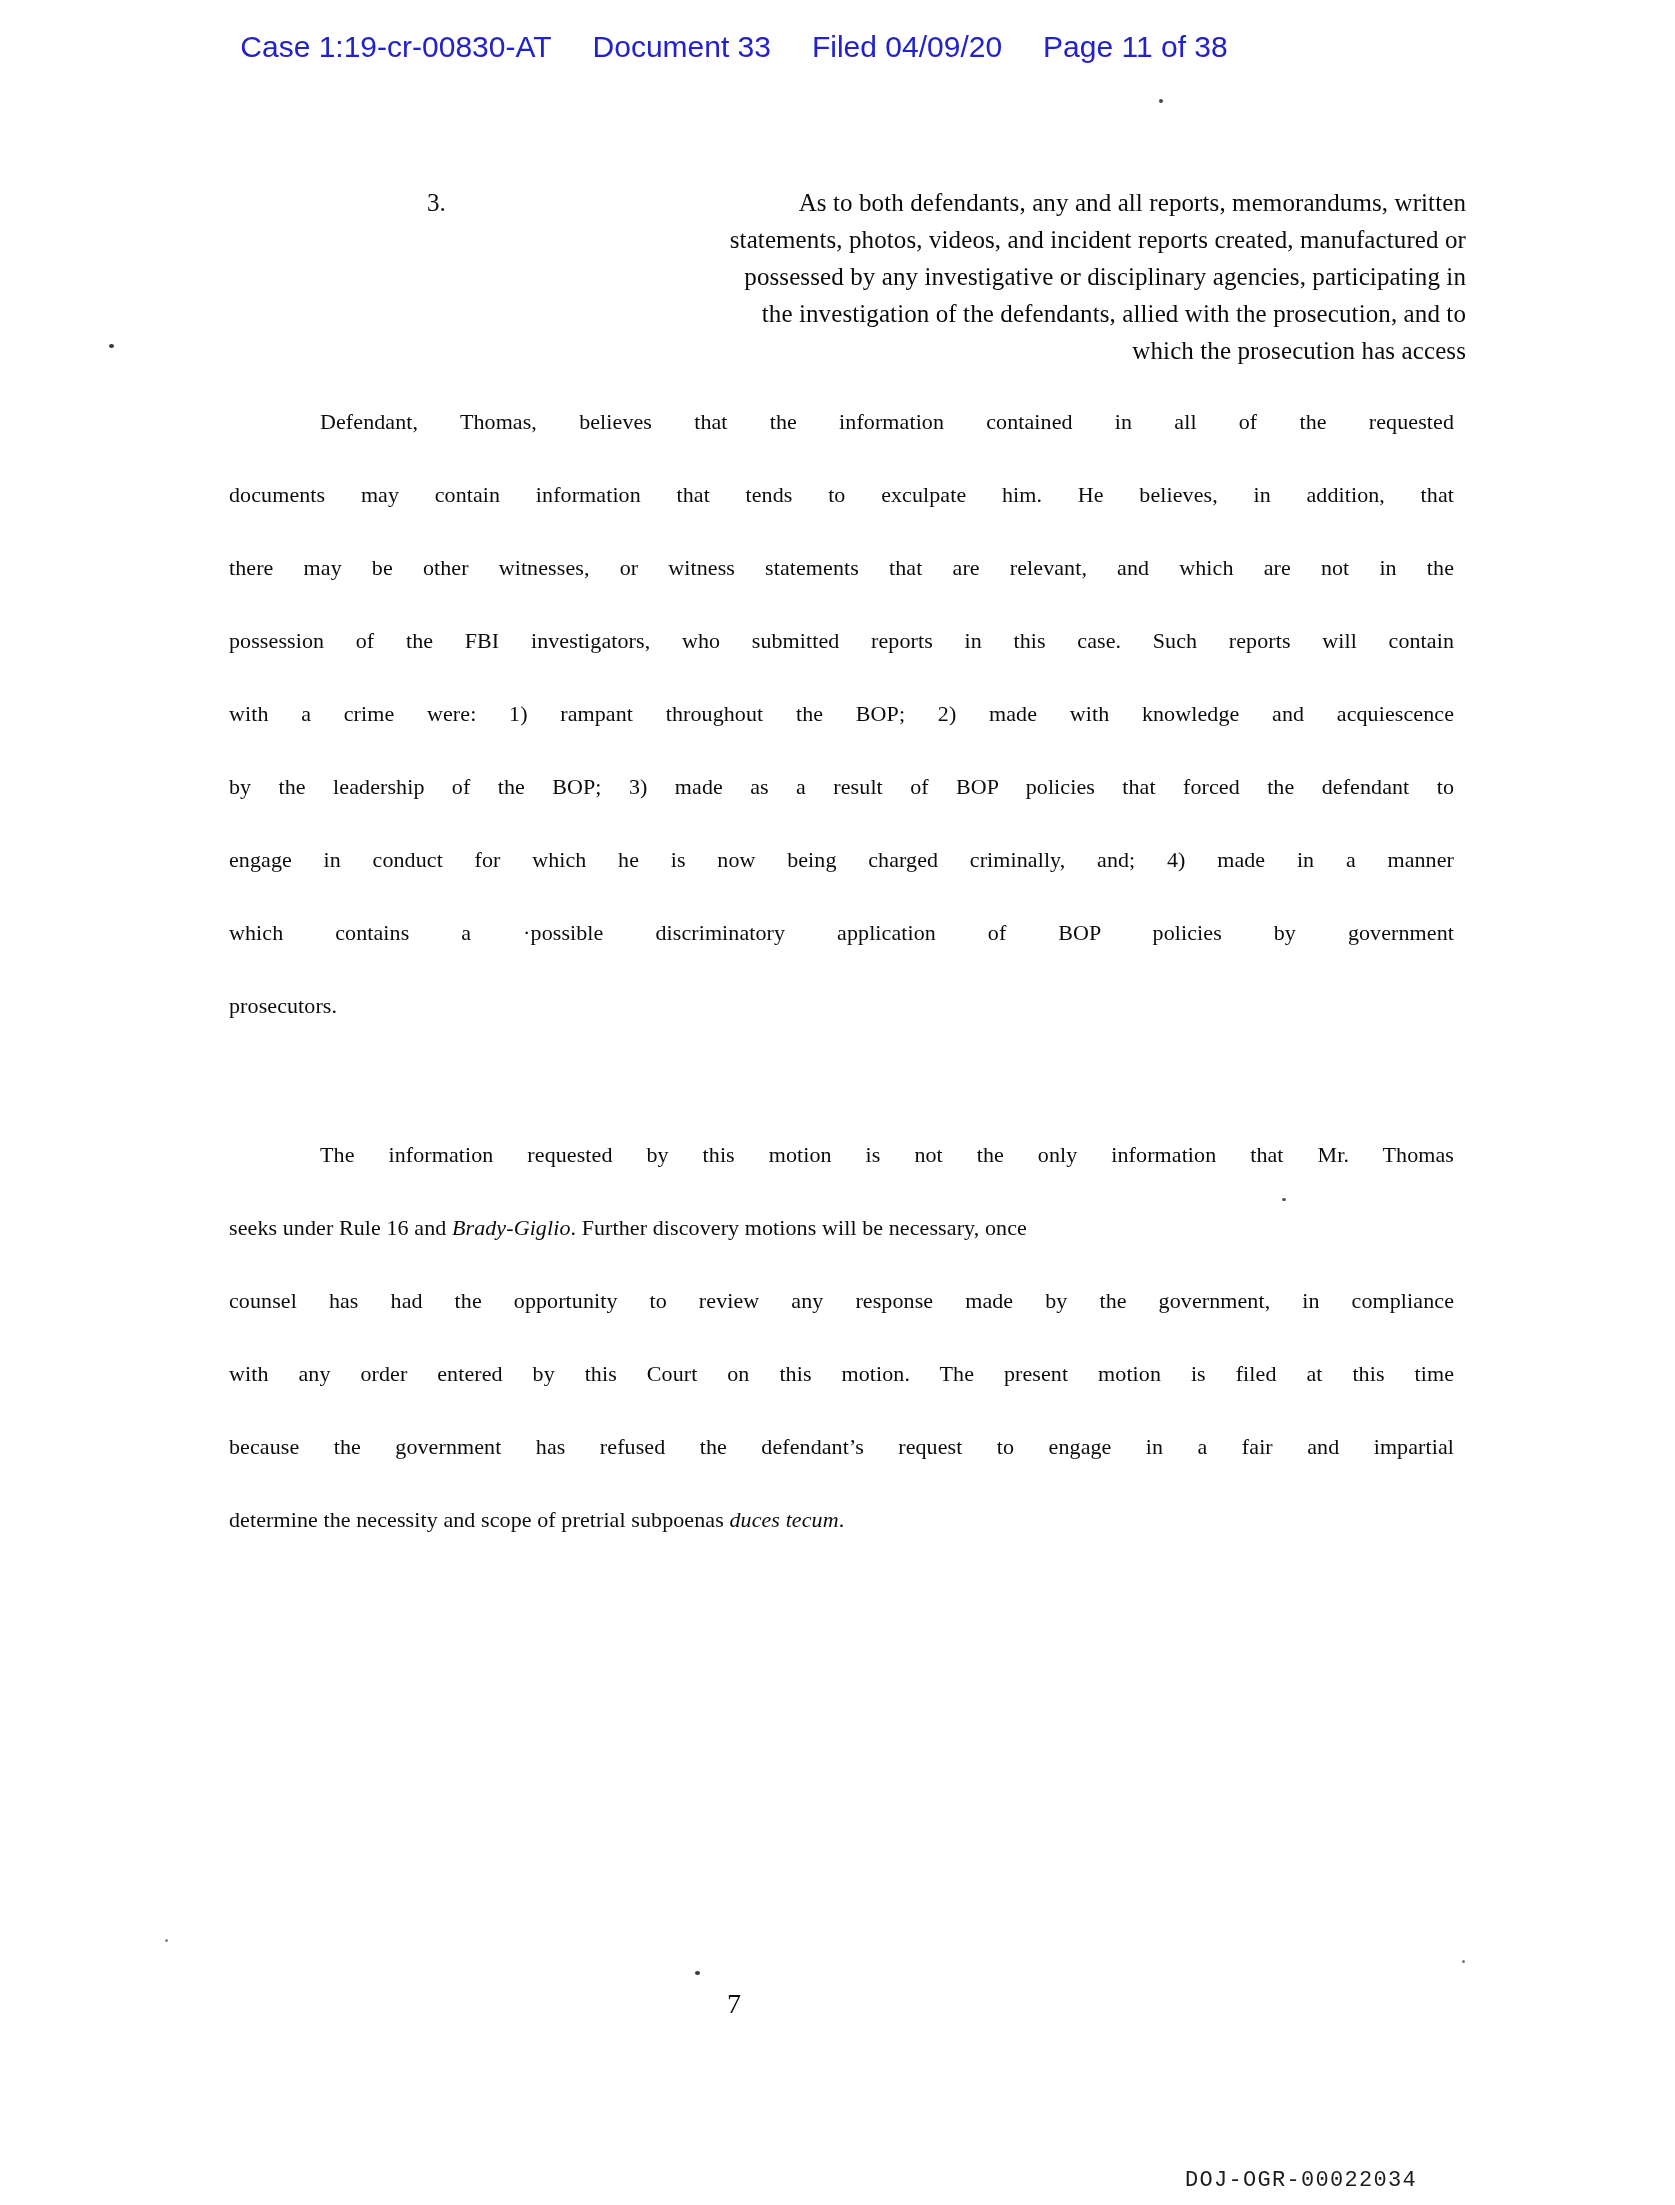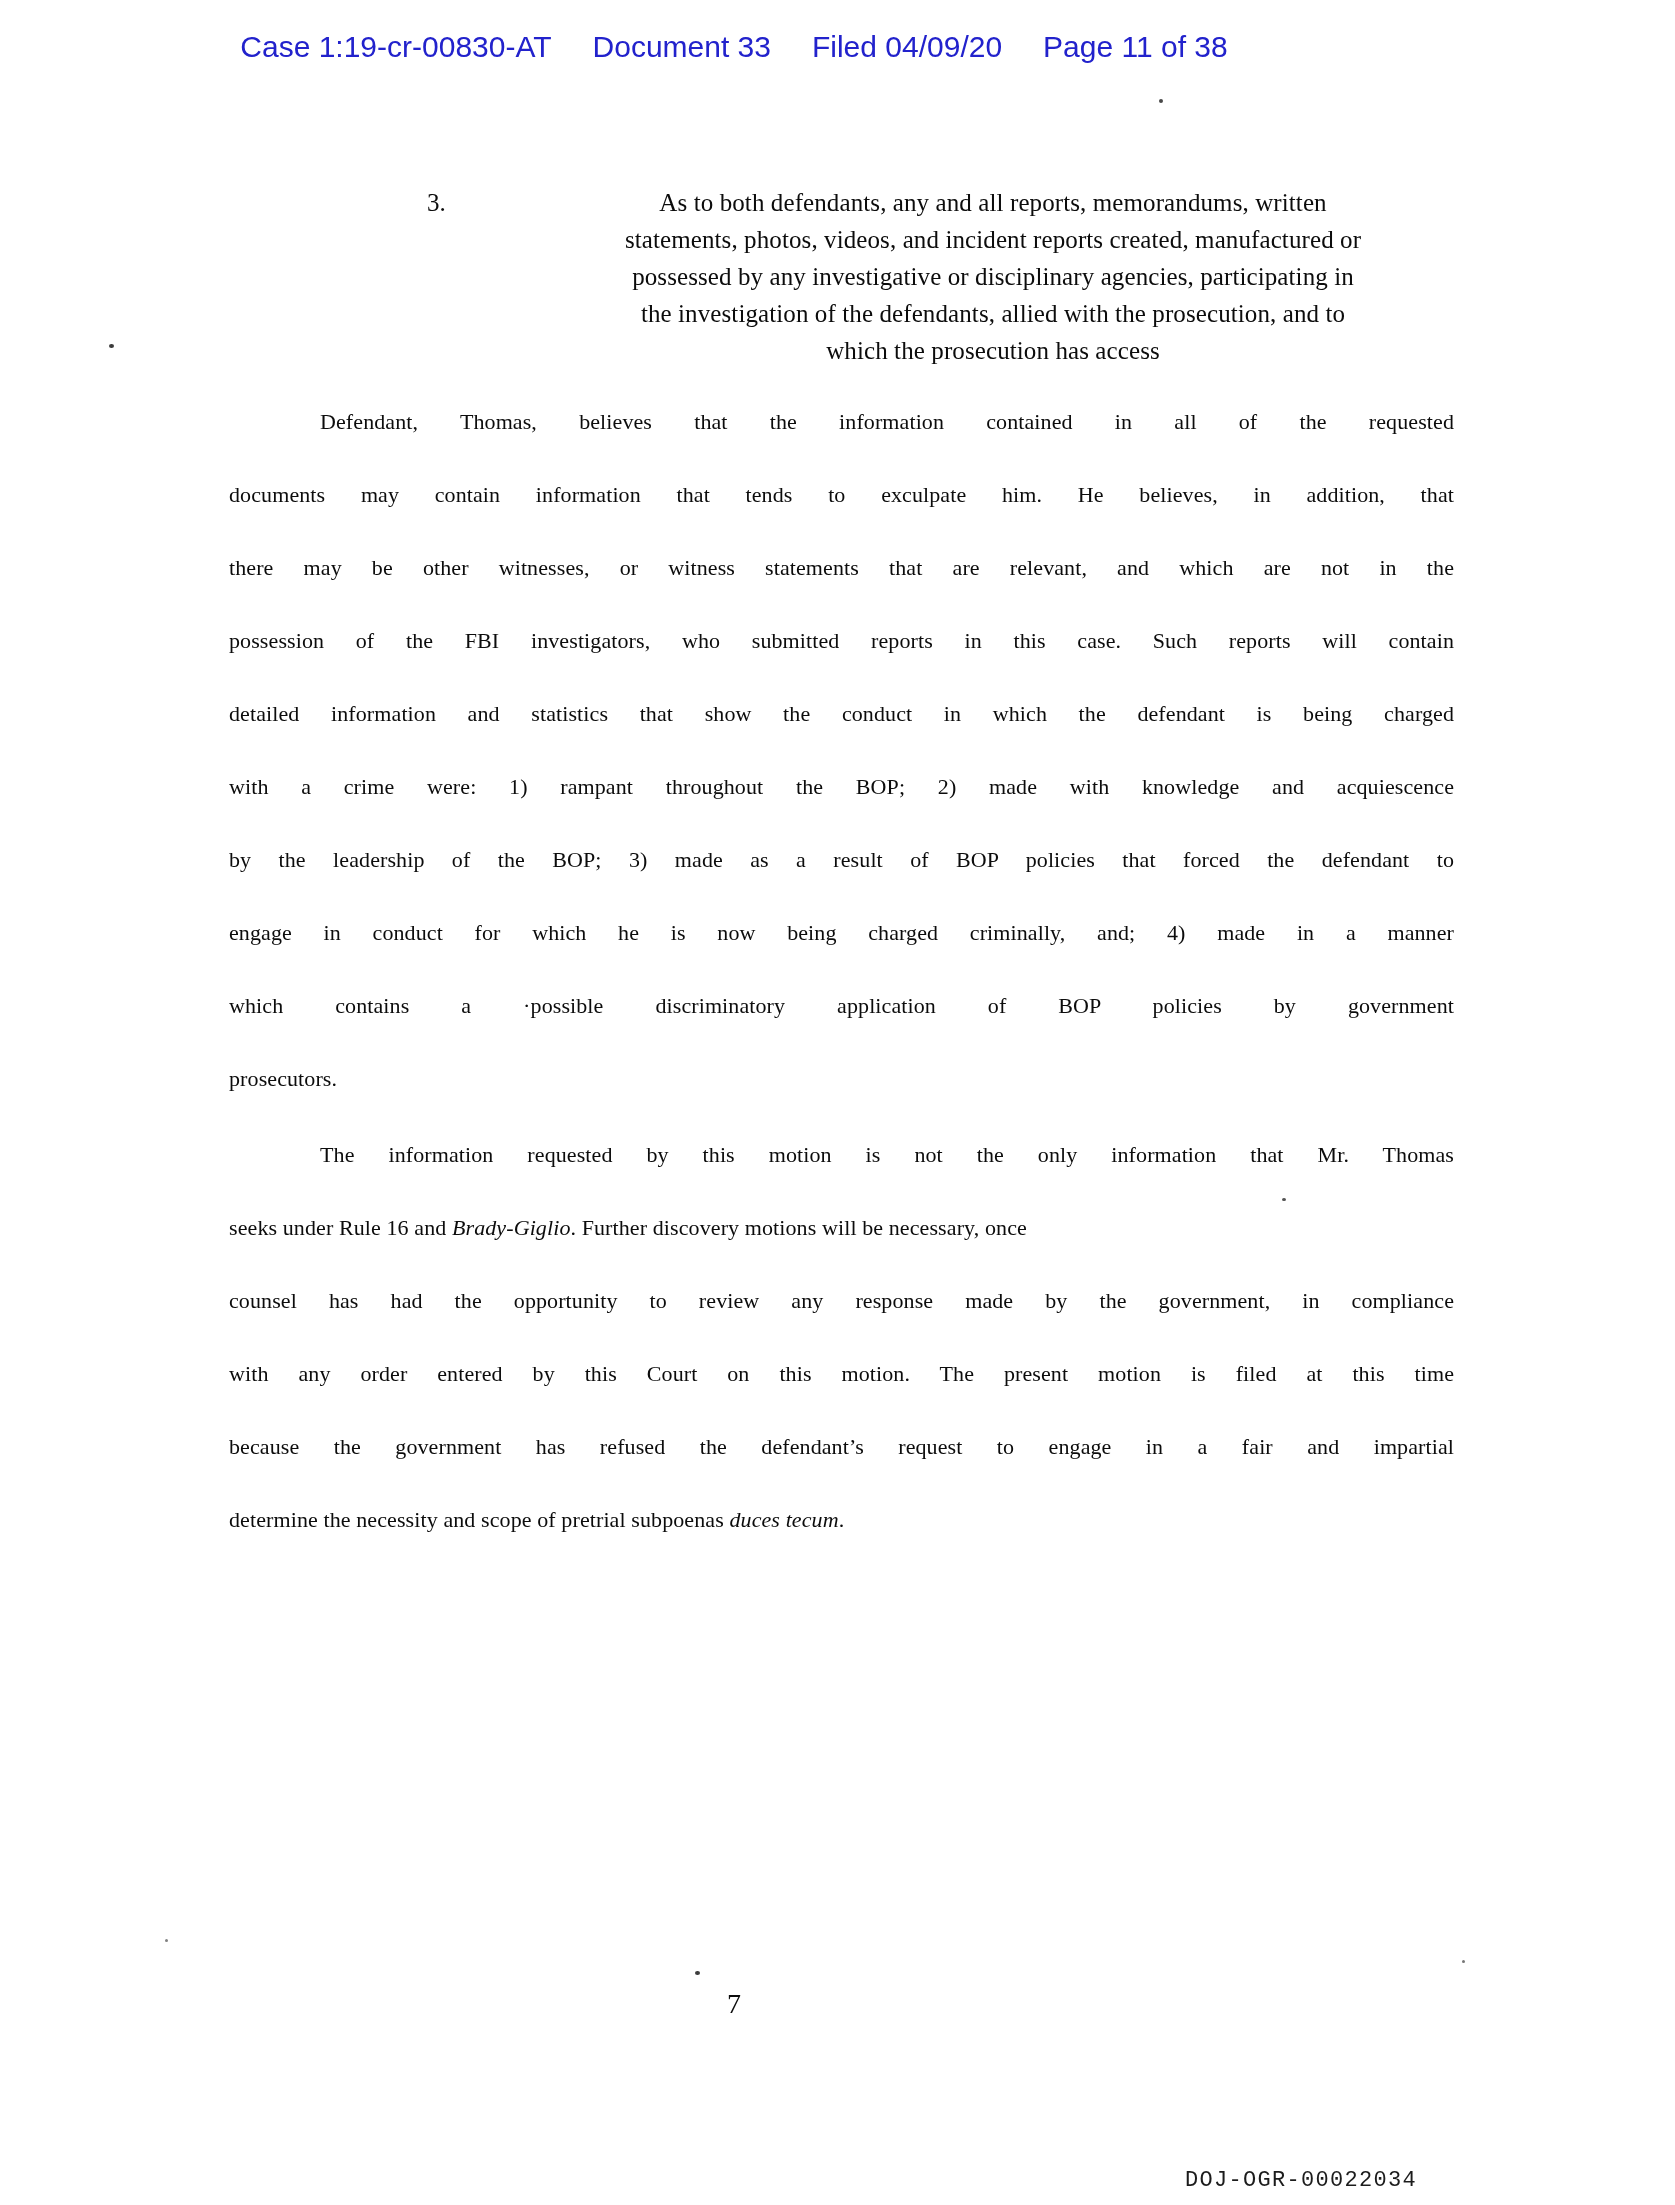--- a/index.html
+++ b/index.html
@@ -30,21 +30,21 @@
   .item3 {
     position: absolute;
     top: 184px;
     left: 427px;
     font-size: 25px;
     line-height: 37px;
     letter-spacing: 0.1px;
   }
   .item3-number { position: absolute; left: 0; top: 0; }
   .item3-text { margin-left: 93px; width: 946px; }
-  .item3-text .bline { text-align: center; }
+  .item3-text .bline { text-align: right; }
   
   .para {
     position: absolute;
     left: 229px;
     width: 1225px;
     font-size: 22px;
     line-height: 73px;
     letter-spacing: 0.1px;
   }
   .para1 { top: 385px; }
@@ -98,21 +98,20 @@
       <div class="bline">the investigation of the defendants, allied with the prosecution, and to</div>
       <div class="bline">which the prosecution has access</div>
     </div>
   </div>
 
   <div class="para para1">
     <div class="line indent">Defendant, Thomas, believes that the information contained in all of the requested</div>
     <div class="line">documents may contain information that tends to exculpate him. He believes, in addition, that</div>
     <div class="line">there may be other witnesses, or witness statements that are relevant, and which are not in the</div>
     <div class="line">possession of the FBI investigators, who submitted reports in this case. Such reports will contain</div>
-    <div class="line">detailed information and statistics that show the conduct in which the defendant is being charged</div>
     <div class="line">with a crime were: 1) rampant throughout the BOP; 2) made with knowledge and acquiescence</div>
     <div class="line">by the leadership of the BOP; 3) made as a result of BOP policies that forced the defendant to</div>
     <div class="line">engage in conduct for which he is now being charged criminally, and; 4) made in a manner</div>
     <div class="line">which contains a ·possible discriminatory application of BOP policies by government</div>
     <div class="line left">prosecutors.</div>
   </div>
 
   <div class="para para2">
     <div class="line indent">The information requested by this motion is not the only information that Mr. Thomas</div>
     <div class="line left"><span>seeks under Rule 16 and </span><span class="it">Brady-Giglio</span><span>. Further discovery motions will be necessary, once</span></div>

